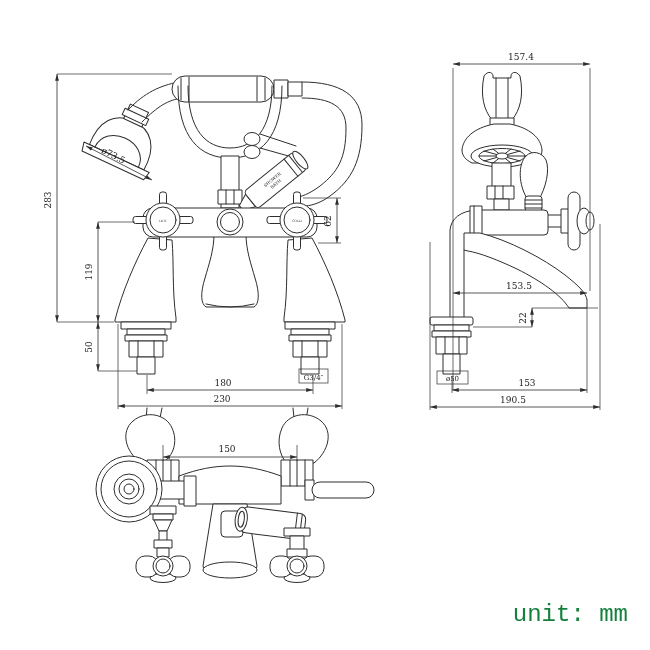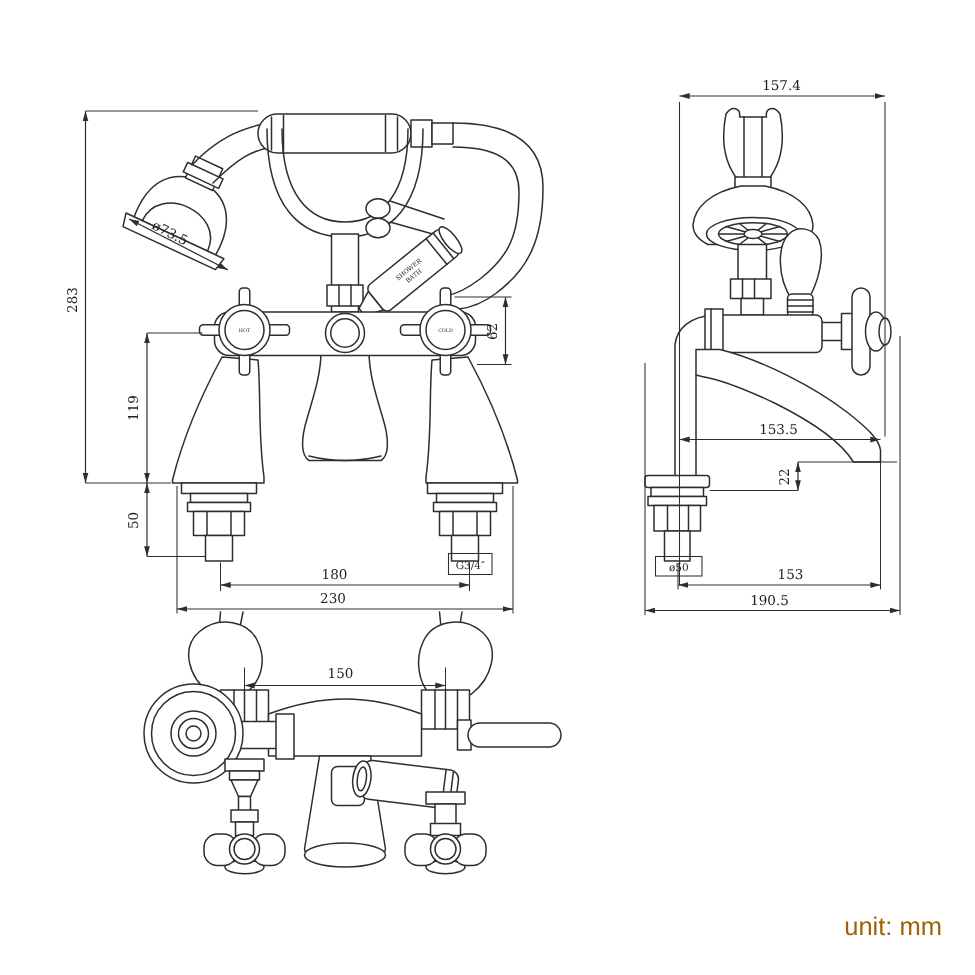--- a/index.html
+++ b/index.html
@@ -7,22 +7,22 @@
          font-family:"DejaVu Sans",sans-serif;}
   svg{position:absolute;left:0;top:0;}
   .ln{fill:none;stroke:#2e2e2e;stroke-width:1;stroke-linecap:round;stroke-linejoin:round;}
   .shape{fill:#ffffff;stroke:#2e2e2e;stroke-width:1;stroke-linejoin:round;}
   .dim{fill:none;stroke:#2e2e2e;stroke-width:0.8;marker-start:url(#arr);marker-end:url(#arr);}
   .ext{fill:none;stroke:#2e2e2e;stroke-width:0.7;}
   .dimtxt{font-family:"DejaVu Serif",serif;font-size:9px;fill:#1f1f1f;text-anchor:middle;}
   .dimtxt.small{font-size:7px;}
   .tinytxt{font-family:"DejaVu Serif",serif;font-size:3.2px;fill:#1f1f1f;text-anchor:middle;}
   .divtxt{font-family:"DejaVu Serif",serif;font-size:4.2px;fill:#1f1f1f;text-anchor:middle;}
-  #unit-label{position:absolute;right:22px;bottom:22px;font-size:17px;color:#a16207;
-              font-family:Liberation Sans, sans-serif;}
+  #unit-label{position:absolute;right:22px;bottom:22px;font-size:24px;color:#15803d;
+              font-family:Liberation Mono, monospace;}
 </style>
 </head>
 <body>
 
 <div id="stage">
 <svg width="650" height="650" viewBox="0 0 650 650">
   <defs>
     <marker id="arr" markerWidth="9" markerHeight="7" refX="8.5" refY="3" orient="auto-start-reverse">
       <path d="M0,0.6 L8.5,3 L0,5.4 z" fill="#2e2e2e"></path>
     </marker>

